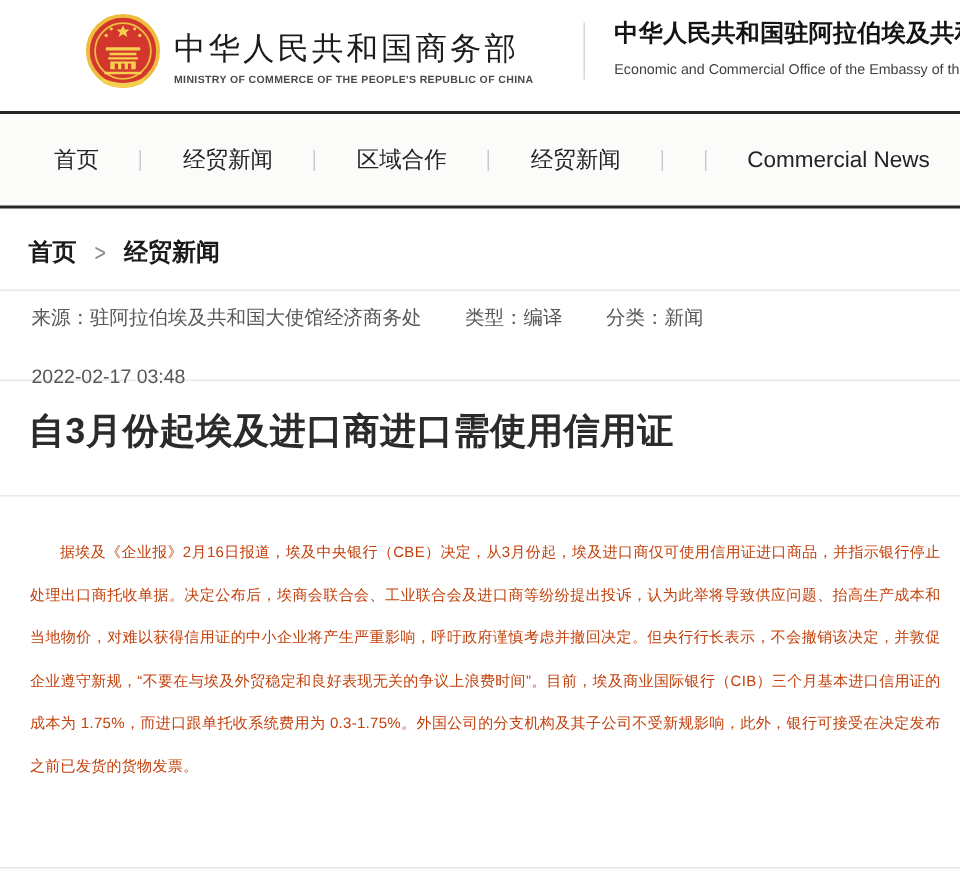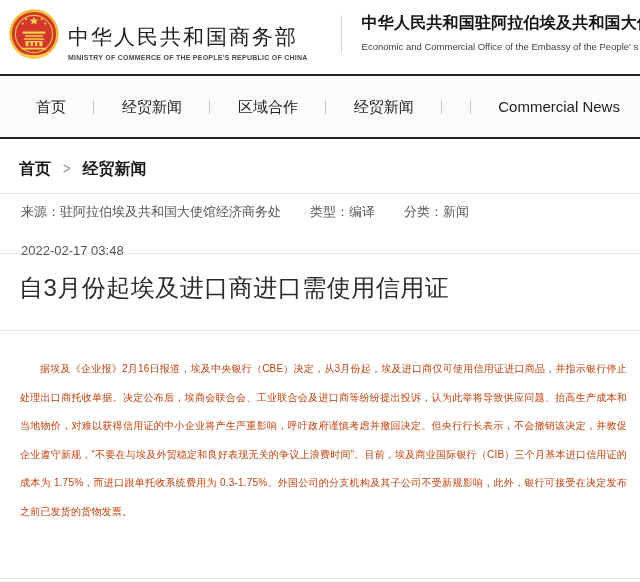--- a/index.html
+++ b/index.html
@@ -15,21 +15,21 @@
   
   .site-header {
     height: 76px;
     background: #ffffff;
     border-bottom: 2px solid #262626;
     display: flex;
     align-items: flex-start;
     position: relative;
     white-space: nowrap;
   }
-  .brand { display: flex; align-items: flex-end; cursor: pointer; }
+  .brand { display: flex; align-items: center; cursor: pointer; padding-left: 48px; }
   .emblem-wrap { margin: 8px 0 0 9px; width: 50px; height: 54px; flex: 0 0 auto; }
   .brand-text { margin: 16px 0 0 9px; }
   .brand-cn {
     font-size: 21px; font-weight: 500; letter-spacing: 2px;
     color: #1c1c1c; line-height: 24px;
   }
   .brand-en {
     font-size: 7px; font-weight: bold; letter-spacing: 0.25px;
     color: #4a4a4a; margin-top: 4px; line-height: 9px;
   }
@@ -85,21 +85,21 @@
   .meta-row1 { display: flex; line-height: 18px; }
   .meta-group { margin-right: 29px; }
   .meta-row2 { margin-top: 21px; line-height: 18px; }
 
   
   .title-block {
     border-bottom: 1px solid #e8e8e8;
     padding: 16px 13px 24px 19px;
   }
   .article-title {
-    font-size: 24px; font-weight: normal; color: #2b2b2b;
+    font-size: 24px; font-weight: bold; color: #2b2b2b;
     line-height: 36px; letter-spacing: 0.5px;
   }
 
   
   .article-body { padding: 24px 13px 0 20px; }
   .article-body p {
     font-size: 10px; color: #c2410c;
     line-height: 28.5px;
     text-align: justify;
     text-indent: 2em;

